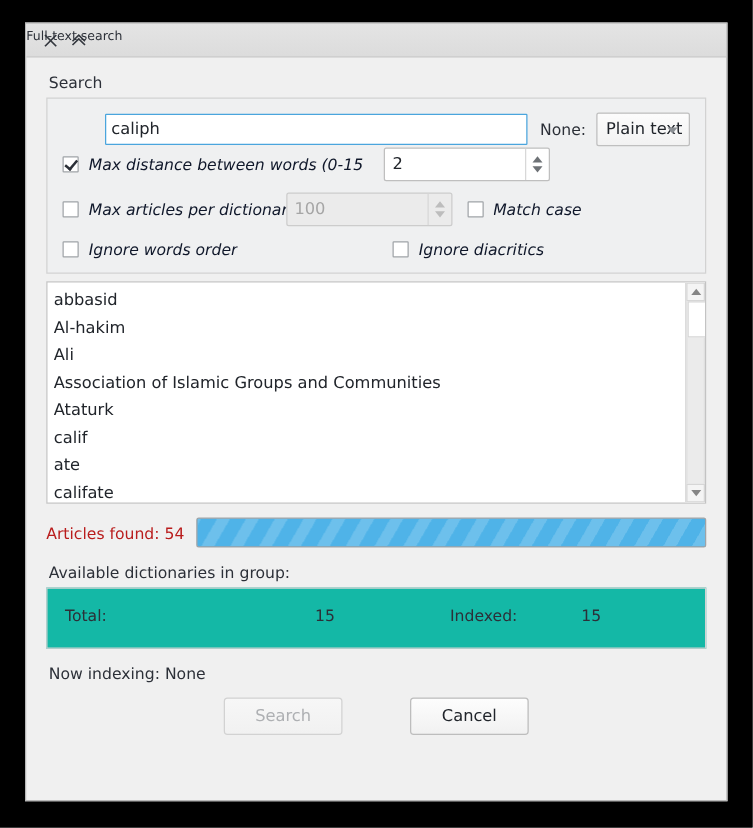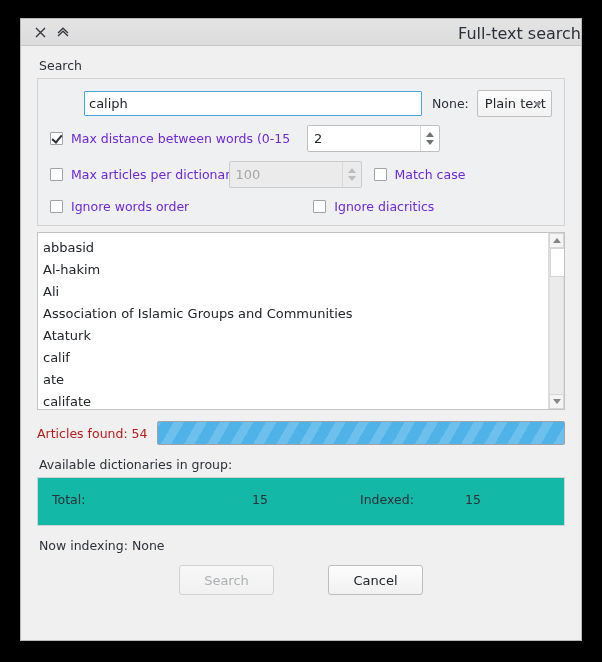--- a/index.html
+++ b/index.html
@@ -28,22 +28,22 @@
   #titlebar {
     position: relative;
     height: 27px;
     background: linear-gradient(to bottom, #e4e4e4 0%, #dcdcdc 100%);
     border-bottom: 1px solid #c6c6c6;
     box-sizing: border-box;
   }
   #titlebar .title {
     position: absolute;
     left: 0; right: 0; top: 5px;
-    text-align: right;
-    font-size: 16px;
+    text-align: left;
+    font-size: 10px;
     color: #2c3038;
   }
   .tb-btn {
     position: absolute;
     top: 3px;
     width: 20px;
     height: 20px;
     display: flex;
     align-items: center;
     justify-content: center;
@@ -64,21 +64,21 @@
 
   .groupbox {
     border: 1px solid #d2d2d2;
     background: #eff0f1;
     box-sizing: border-box;
     padding: 11px 12px 10px 12px;
   }
 
   
   .row { display: flex; align-items: center; }
-  .row-1 { margin-bottom: 8px; padding-left: 34px; }
+  .row-1 { margin-bottom: 1px; padding-left: 34px; }
 
   #search-input {
     flex: 0 0 auto;
     width: 338px;
     height: 25px;
     box-sizing: border-box;
     border: 1px solid #4aa5dd;
     background: #ffffff;
     font-family: "DejaVu Sans", "Liberation Sans", sans-serif;
     font-size: 13px;
@@ -134,24 +134,25 @@
     content: "";
     position: absolute;
     left: 3px; top: 0px;
     width: 4px; height: 8px;
     border-right: 2px solid #2c3038;
     border-bottom: 2px solid #2c3038;
     transform: rotate(40deg);
   }
   .cb-label {
     font-size: 12.5px;
-    color: #6d28d9;
+    color: #0f172a;
     margin-left: 8px;
     white-space: nowrap;
     overflow: hidden;
+    font-style: italic;
   }
 
   
   .spin {
     position: relative;
     width: 133px;
     height: 27px;
     box-sizing: border-box;
     border: 1px solid #bfbfbf;
     background: #ffffff;

